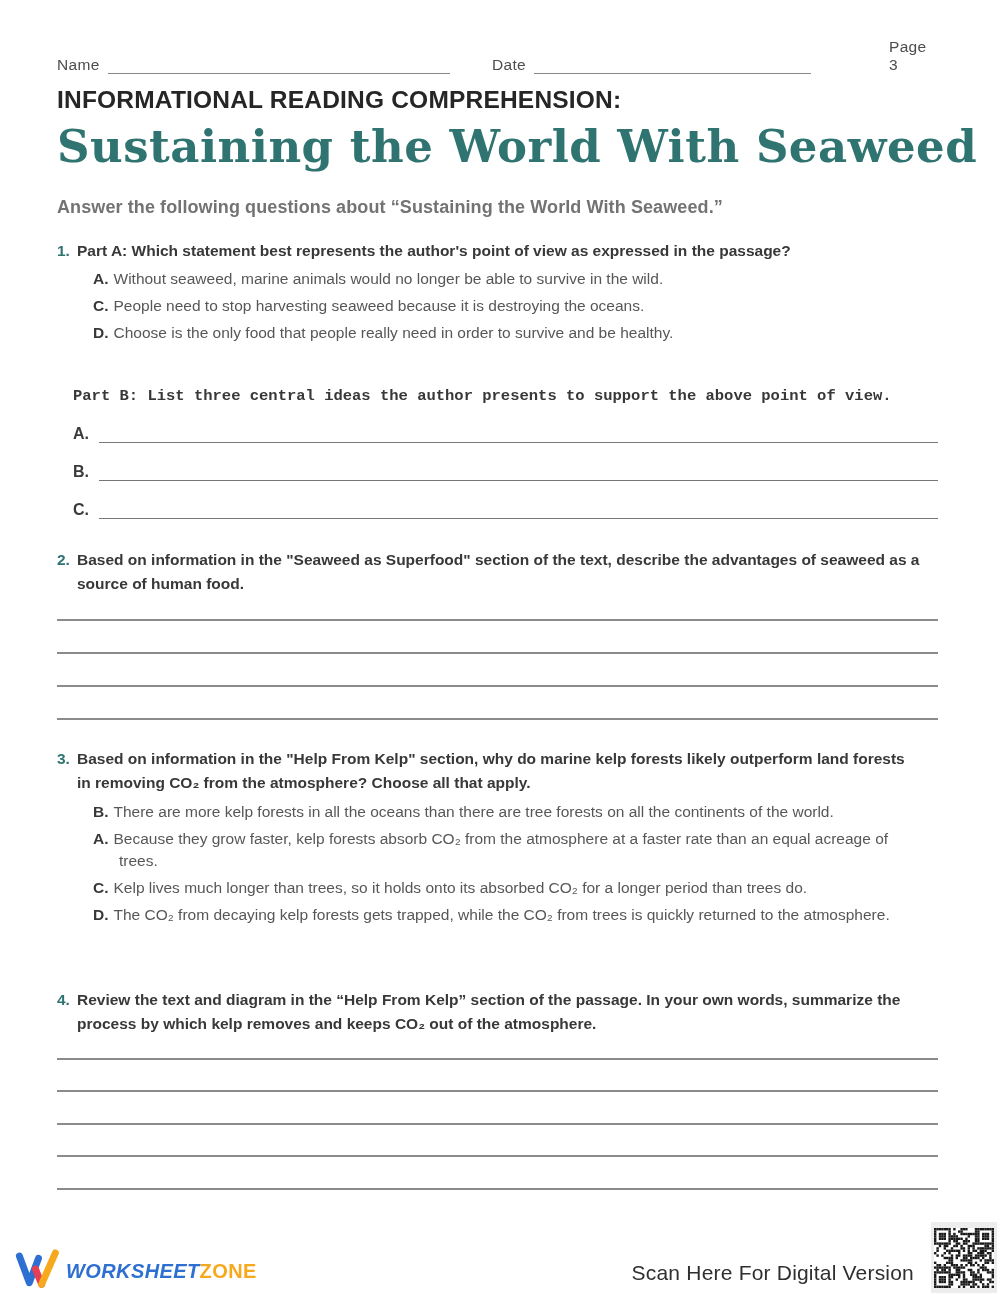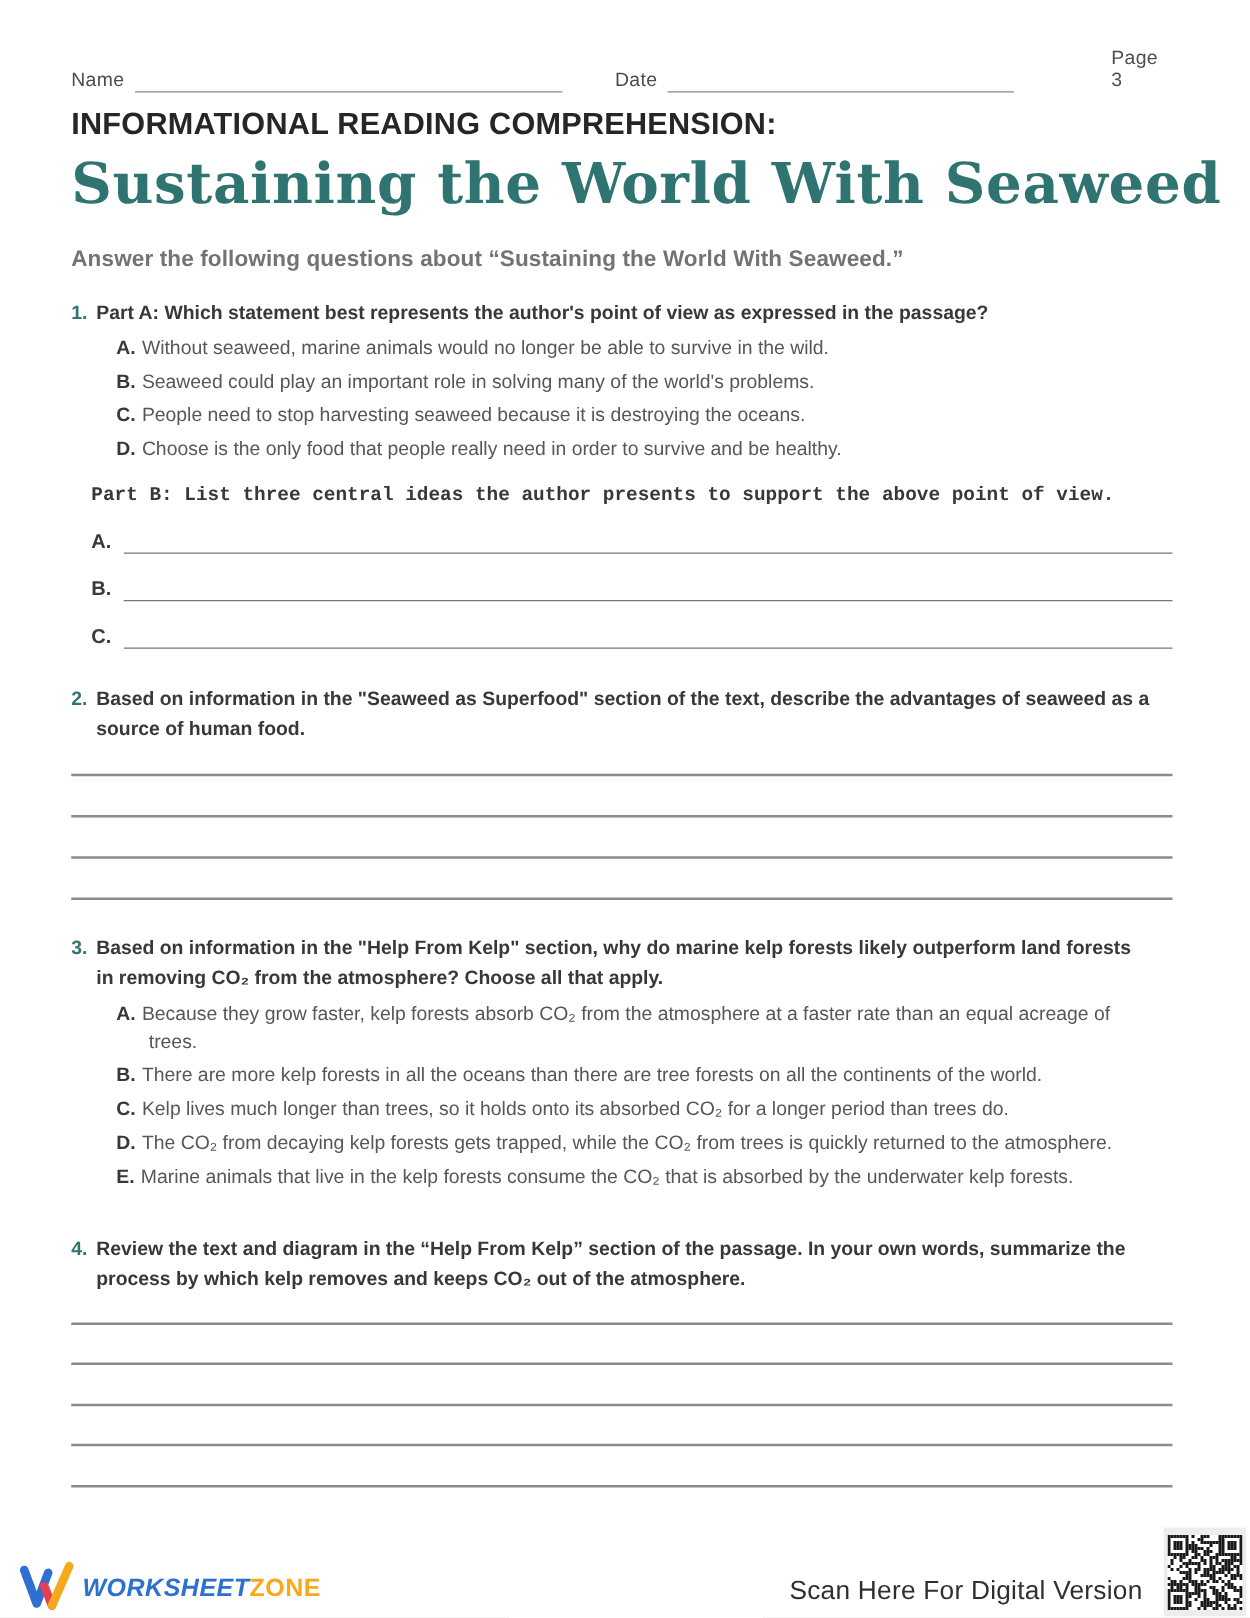--- a/index.html
+++ b/index.html
@@ -84,21 +84,20 @@
   <div class="abs kicker">INFORMATIONAL READING COMPREHENSION:</div>
   <div class="abs main-title">Sustaining the World With Seaweed</div>
   <div class="abs instruction">Answer the following questions about “Sustaining the World With Seaweed.”</div>
 
   <div class="abs q q1">
     <span class="q-num">1.</span>
     <div>
       <div class="q-prompt">Part A: Which statement best represents the author's point of view as expressed in the passage?</div>
       <div class="choices">
         <div class="choice"><span class="letter">A.</span><span>Without seaweed, marine animals would no longer be able to survive in the wild.</span></div>
-        <div class="choice"><span class="letter">B.</span><span>Seaweed could play an important role in solving many of the world's problems.</span></div>
         <div class="choice"><span class="letter">C.</span><span>People need to stop harvesting seaweed because it is destroying the oceans.</span></div>
         <div class="choice"><span class="letter">D.</span><span>Choose is the only food that people really need in order to survive and be healthy.</span></div>
       </div>
     </div>
   </div>
 
   <div class="abs partb">
     <div class="partb-prompt">Part B: List three central ideas the author presents to support the above point of view.</div>
     <div class="blank-row">
       <span class="letter">A.</span>
@@ -123,25 +122,24 @@
     <div class="wl"></div>
     <div class="wl"></div>
     <div class="wl"></div>
   </div>
 
   <div class="abs q q3">
     <span class="q-num">3.</span>
     <div>
       <div class="q-prompt">Based on information in the "Help From Kelp" section, why do marine kelp forests likely outperform land forests in removing CO₂ from the atmosphere? Choose all that apply.</div>
       <div class="choices">
+        <div class="choice"><span class="letter">B.</span><span>There are more kelp forests in all the oceans than there are tree forests on all the continents of the world.</span></div>
         <div class="choice wrap-early"><span class="letter">A.</span><span>Because they grow faster, kelp forests absorb CO₂ from the atmosphere at a faster rate than an equal acreage of trees.</span></div>
-        <div class="choice"><span class="letter">B.</span><span>There are more kelp forests in all the oceans than there are tree forests on all the continents of the world.</span></div>
         <div class="choice"><span class="letter">C.</span><span>Kelp lives much longer than trees, so it holds onto its absorbed CO₂ for a longer period than trees do.</span></div>
         <div class="choice wrap-early"><span class="letter">D.</span><span>The CO₂  from decaying kelp forests gets trapped, while the CO₂ from trees is quickly returned to the atmosphere.</span></div>
-        <div class="choice"><span class="letter">E.</span><span>Marine animals that live in the kelp forests consume the CO₂ that is absorbed by the underwater kelp forests.</span></div>
       </div>
     </div>
   </div>
 
   <div class="abs q q4">
     <span class="q-num">4.</span>
     <div class="q-prompt">Review the text and diagram in the “Help From Kelp” section of the passage. In your own words, summarize the process by which kelp removes and keeps CO₂ out of the atmosphere.</div>
   </div>
   <div class="abs write-lines q4-lines">
     <div class="wl"></div>

